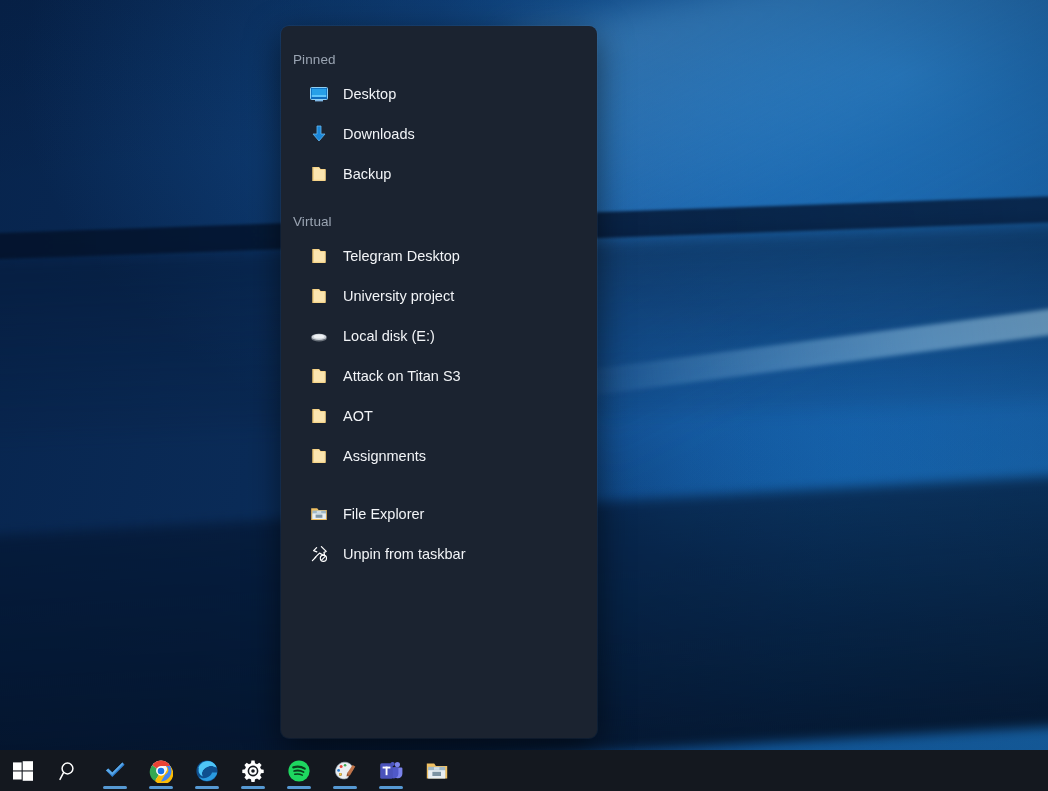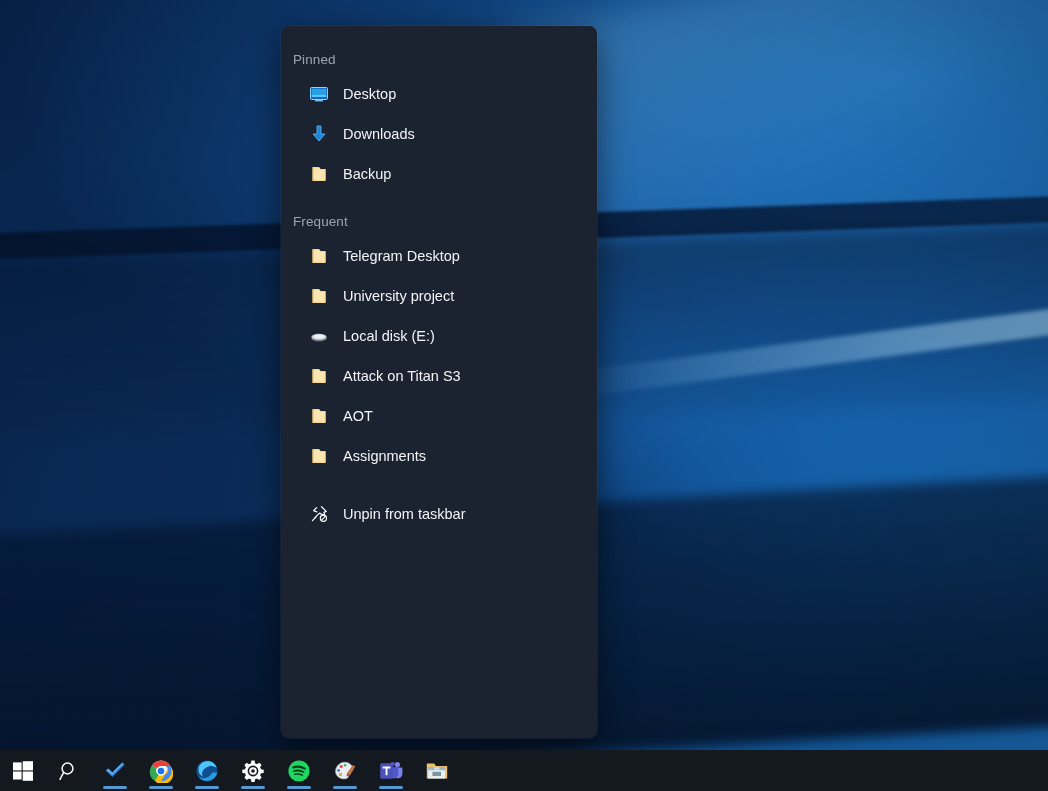--- a/index.html
+++ b/index.html
@@ -145,21 +145,21 @@
         <svg viewBox="0 0 20 20" class="jl-icon">
           <path d="M3.5 3h6.6l1.5 2H16a.8.8 0 0 1 .8.8v10.4a.8.8 0 0 1-.8.8H3.5z" fill="#f7d58a"></path>
           <path d="M4.6 4.2h5.6l1.3 1.9h4.1v9.7H4.6z" fill="#fbe5b0"></path>
           <path d="M3.5 3h.9v14H3.5z" fill="#e0b96a"></path>
         </svg>
       </span>
       <span class="jl-label">Backup</span>
     </div>
   </div>
 
-  <div class="section-head" id="frequent-head">Frequent</div>
+  <div class="section-head" id="frequent-head">Virtual</div>
 
   <div class="jl-group">
 
     <div class="jl-item">
       <span class="jl-icon">
         <svg viewBox="0 0 20 20" class="jl-icon">
           <path d="M3.5 3h6.6l1.5 2H16a.8.8 0 0 1 .8.8v10.4a.8.8 0 0 1-.8.8H3.5z" fill="#f7d58a"></path>
           <path d="M4.6 4.2h5.6l1.3 1.9h4.1v9.7H4.6z" fill="#fbe5b0"></path>
           <path d="M3.5 3h.9v14H3.5z" fill="#e0b96a"></path>
         </svg>
@@ -222,20 +222,32 @@
         </svg>
       </span>
       <span class="jl-label">Assignments</span>
     </div>
   </div>
 
   <div class="jl-gap"></div>
 
   <div class="jl-group">
 
+    <div class="jl-item">
+      <span class="jl-icon">
+        <svg viewBox="0 0 20 20" class="jl-icon">
+          <path d="M2.2 4.2h6l1.4 1.9h8.2v9.9H2.2z" fill="#f0c062"></path>
+          <path d="M3.4 6.6h13.5v8.4H3.4z" fill="#9fb8c8"></path>
+          <path d="M3.4 9.4h13.5v5.6H3.4z" fill="#e8eef2"></path>
+          <rect x="6.6" y="10.6" width="6.8" height="3.2" fill="#7d94a3"></rect>
+          <rect x="7.8" y="6.9" width="4.4" height="2.1" fill="#cfdde5"></rect>
+        </svg>
+      </span>
+      <span class="jl-label">File Explorer</span>
+    </div>
 
     <div class="jl-item">
       <span class="jl-icon">
         <svg viewBox="0 0 20 20" class="jl-icon">
           <g fill="none" stroke="#ffffff" stroke-width="1.25" stroke-linecap="round" stroke-linejoin="round">
             <path d="M12.4 2.6l4.8 4.8-2.2 1 .6 3.3-5.1-2.6-4.3 4.3"></path>
             <path d="M7.6 3.6l-3 3 3.2 1.2"></path>
             <path d="M3.4 16.6l3.3-3.3"></path>
           </g>
           <g fill="none" stroke="#ffffff" stroke-width="1.15">

